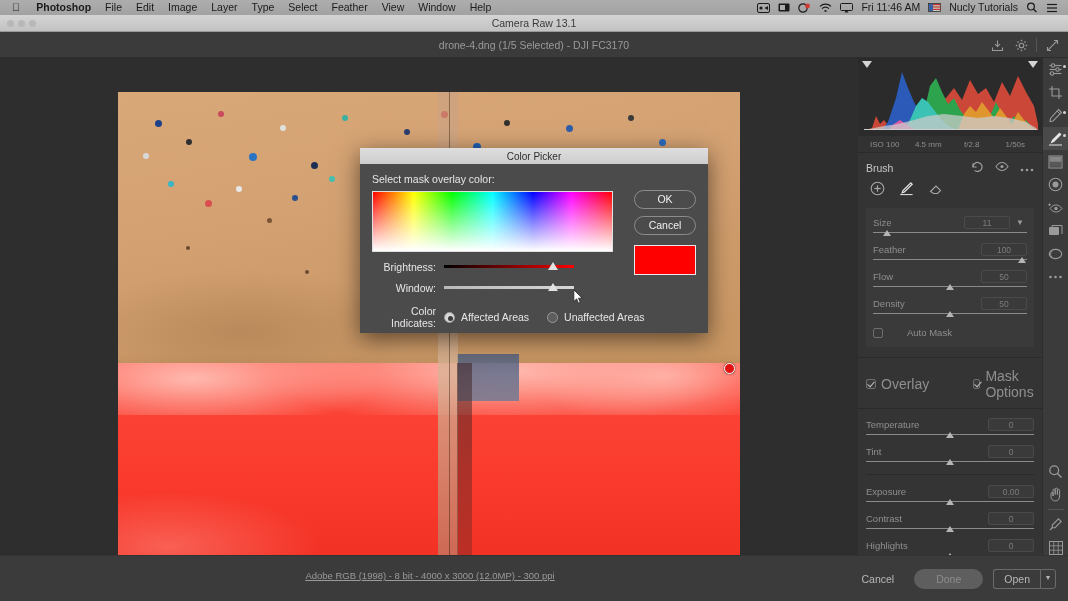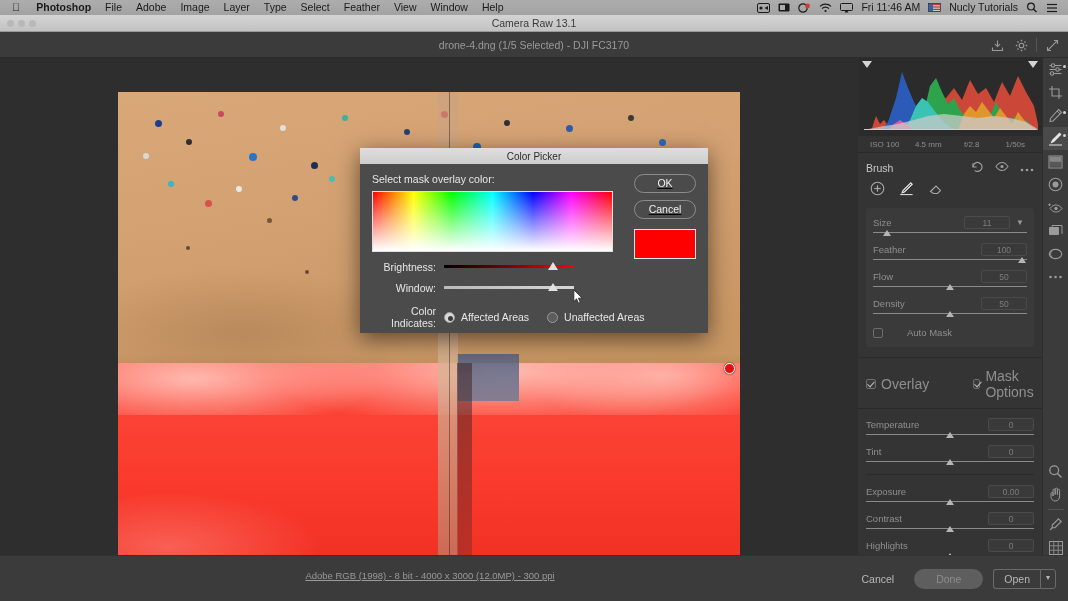--- a/index.html
+++ b/index.html
@@ -295,21 +295,21 @@
   .sv-field {
     width: 241px; height: 61px;
     border: 1px solid #e0e0e0;
     background:
       linear-gradient(to bottom, rgba(255,255,255,0) 0%, rgba(255,255,255,1) 100%),
       linear-gradient(to right,
         #ff0000 0%, #ffff00 17%, #00ff00 33%,
         #00ffff 50%, #0000ff 67%, #ff00ff 83%, #ff0000 100%);
   }
   .dlg-right {
-    position: absolute; right: 12px; top: 10px; width: 62px; text-decoration: underline;
+    position: absolute; right: 12px; top: 26px; width: 62px;
   }
   .dlg-btn {
     width: 62px; height: 19px; line-height: 17px; text-align: center;
     border: 1px solid #8c8c8c; border-radius: 10px;
     font-size: 10.5px; color: #f0f0f0; margin-bottom: 7px;
     background: #4b4b4b;
   }
   .dlg-swatch {
     width: 62px; height: 30px; background: #ff0000;
     border: 1px solid #e8e8e8; margin-top: 10px;
@@ -350,21 +350,21 @@
 </style>
 </head>
 <body>
 
 <div id="app">
 
   <div class="macbar">
     <span class="apple"></span>
     <span class="mi bold">Photoshop</span>
     <span class="mi">File</span>
-    <span class="mi">Adobe</span>
+    <span class="mi">Edit</span>
     <span class="mi">Image</span>
     <span class="mi">Layer</span>
     <span class="mi">Type</span>
     <span class="mi">Select</span>
     <span class="mi">Feather</span>
     <span class="mi">View</span>
     <span class="mi">Window</span>
     <span class="mi">Help</span>
     <span class="spacer"></span>
     <span class="ri">

